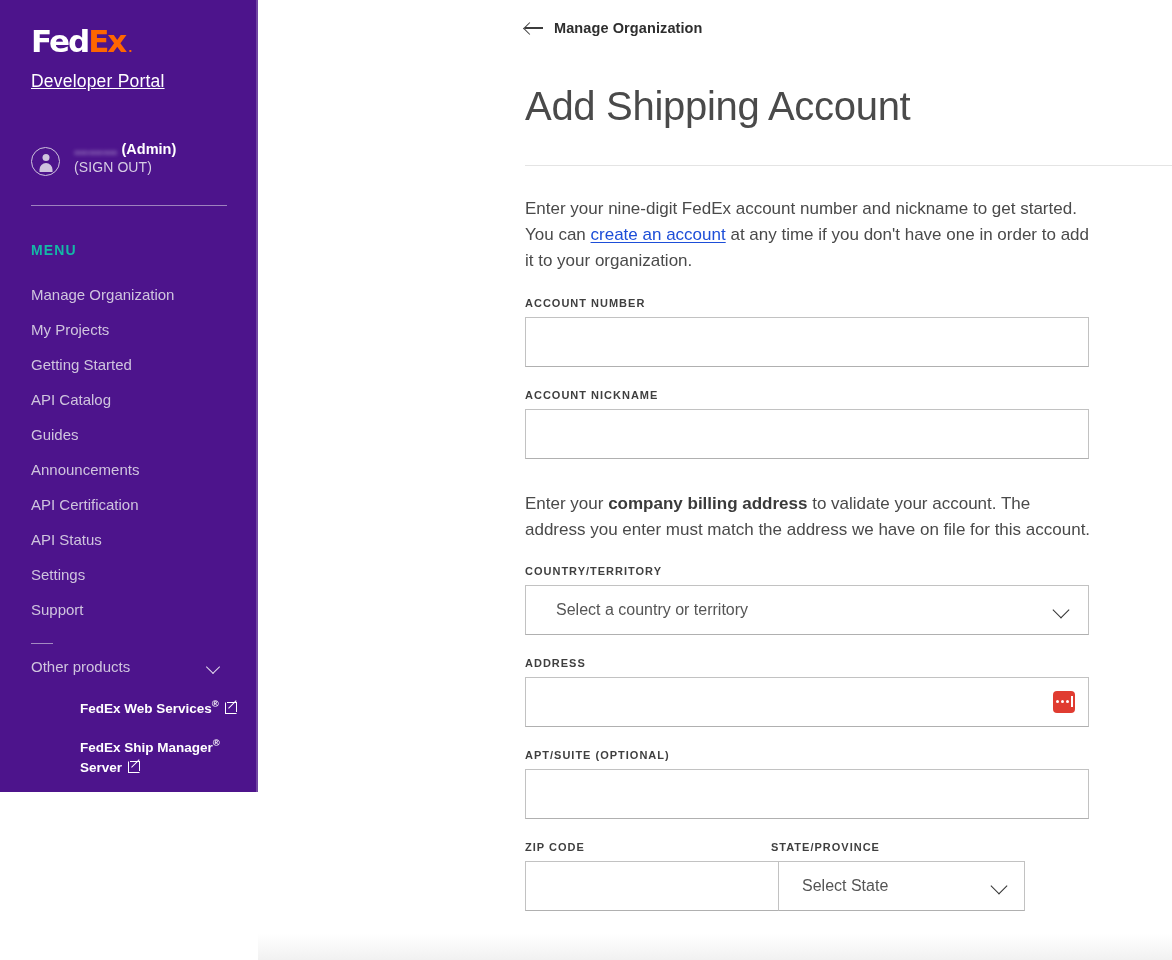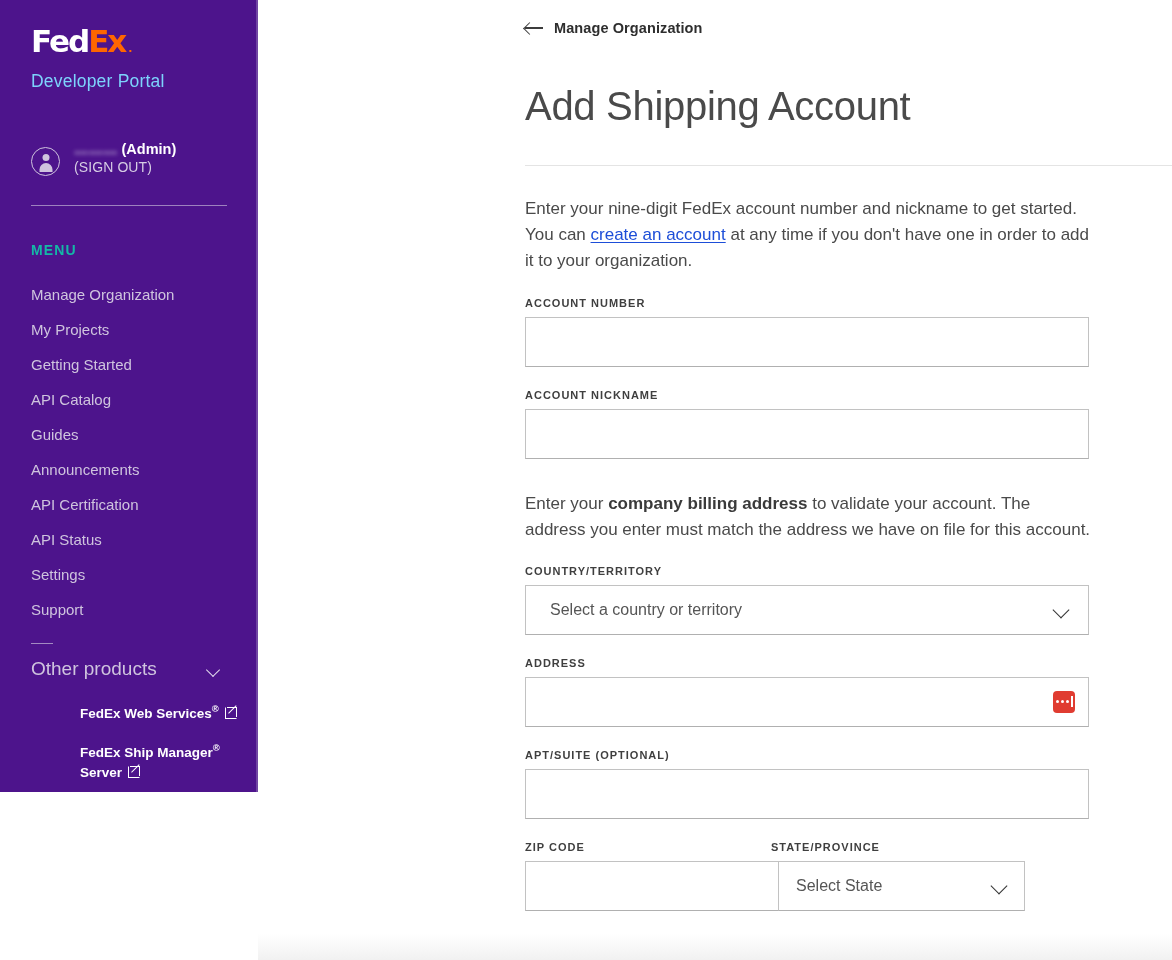--- a/index.html
+++ b/index.html
@@ -56,24 +56,25 @@
   .regmark {
     color: #ff6600;
     font-size: 11px;
     letter-spacing: 0;
     vertical-align: baseline;
     margin-left: 3px;
   }
 
   .portal-name {
     margin: 14px 0 0 31px;
-    color: #7dd3fc;
+    color: #ffffff;
     font-size: 17.5px;
     font-weight: 400;
     letter-spacing: .2px;
+    text-decoration: underline;
   }
 
   .user-block {
     display: flex;
     align-items: flex-end;
     margin: 48px 0 0 31px;
   }
   .avatar-icon {
     width: 29px; height: 29px;
     min-width: 29px;
@@ -151,21 +152,21 @@
     background: #b9a7d0;
     margin: 16px 0 0 31px;
     opacity: .8;
   }
 
   .other-products {
     display: flex;
     align-items: center;
     justify-content: space-between;
     color: #cfc4de;
-    font-size: 19px;
+    font-size: 15px;
     padding: 14px 36px 14px 31px;
     cursor: pointer;
   }
   .chev-light {
     width: 15px; height: 9px;
     position: relative;
   }
   .chev-light::before {
     content: "";
     position: absolute;
@@ -349,21 +350,21 @@
 
   .select-box {
     width: 564px;
     height: 50px;
     border: 1px solid #c2c2c2;
     border-bottom-color: #b0b0b0;
     background: #ffffff;
     display: flex;
     align-items: center;
     justify-content: space-between;
-    padding: 0 16px 0 24px;
+    padding: 0 16px 0 30px;
     cursor: pointer;
   }
   .select-value {
     font-size: 16px;
     color: #555555;
     font-weight: 400;
   }
   .chev-dark {
     width: 20px; height: 11px;
     position: relative;

